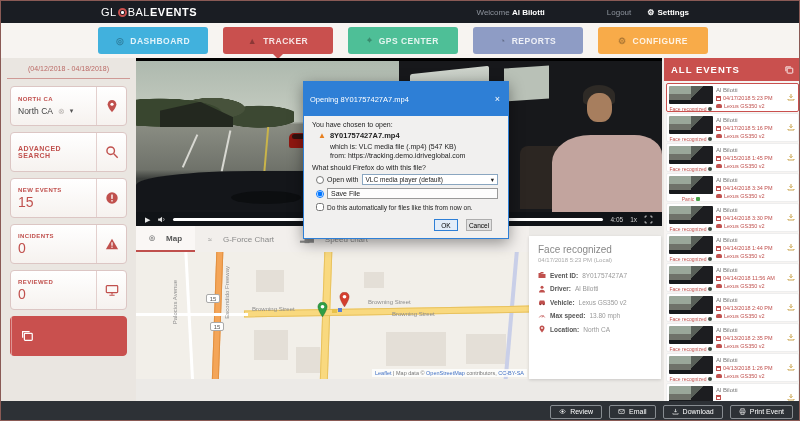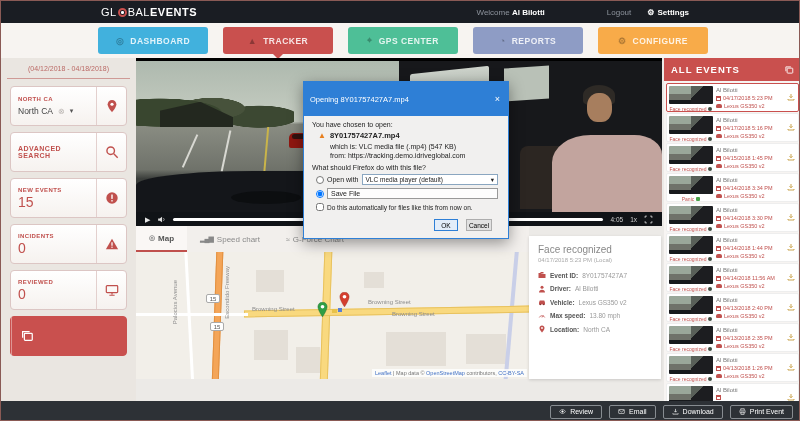--- a/index.html
+++ b/index.html
@@ -109,21 +109,21 @@
   .save-row label { flex:1; border:1px solid #999; background:#fdfdfd; padding:1px 3px; font-size:7px; }
   .dlg-check-row { display:flex; align-items:center; gap:3px; margin:4px 0 0 4px; font-size:6.5px; }
   .dlg-buttons { display:flex; justify-content:flex-end; gap:8px; margin-top:8px; padding-right:8px; }
   .dlg-buttons button { font-size:6.5px; width:26px; height:12px; background:#e1e1e1; border:1px solid #adadad;
                         font-family:"Liberation Sans", sans-serif; cursor:pointer; }
   .dlg-buttons .btn-ok { background:#e3edf9; border-color:#2e7fd6; width:24px; }
 
   
   .tabbar { position:absolute; left:135px; top:225px; width:393px; height:26px; background:#f2efec;
             display:flex; align-items:stretch; }
-  .tab { display:flex; align-items:center; gap:4px; padding:0 13px; font-size:8px; color:#8a8a8a; cursor:pointer; }
+  .tab { display:flex; align-items:center; gap:12px; padding:0 13px; font-size:8px; color:#8a8a8a; cursor:pointer; }
   .tab.active { background:#faf7f5; color:#555; border-bottom:2px solid #c0504d; font-weight:bold; }
   .tab-ic { font-size:7px; color:#888; letter-spacing:-1px; }
   .map { position:absolute; left:135px; top:251px; width:393px; height:127px; background:#f2efe9;
          overflow:hidden; cursor:grab; }
   .bld { position:absolute; background:#e4dfd7; }
   .r-side { position:absolute; left:52px; top:0; width:3px; height:140px; background:#fff; transform:rotate(-3deg); }
   .r-fwy { position:absolute; left:78px; top:-4px; width:7px; height:140px; background:#f4a558;
            border-left:1px solid #e29040; border-right:1px solid #e29040; transform:rotate(2deg); }
   .r-vert { position:absolute; left:186px; top:-4px; width:8px; height:140px; background:#f9d97f;
             border:1px solid #e8c25f; transform:rotate(2deg); }
@@ -397,26 +397,26 @@
       </div>
     </div>
   </div>
 
   <div class="tabbar">
     <div class="tab active">
         <span class="tab-ic">◎</span>
         <span>Map</span>
       </div>
     <div class="tab">
+        <span class="tab-ic">≈</span>
+        <span>G-Force Chart</span>
+      </div>
+    <div class="tab">
         <span class="tab-ic">▂▄▆</span>
         <span>Speed chart</span>
-      </div>
-    <div class="tab">
-        <span class="tab-ic">≈</span>
-        <span>G-Force Chart</span>
       </div>
   </div>
 
   <div class="map">
     <div class="bld" style="left:120px;top:18px;width:28px;height:22px;"></div>
     <div class="bld" style="left:118px;top:78px;width:34px;height:30px;"></div>
     <div class="bld" style="left:160px;top:95px;width:24px;height:26px;"></div>
     <div class="bld" style="left:250px;top:80px;width:60px;height:34px;"></div>
     <div class="bld" style="left:330px;top:82px;width:40px;height:30px;"></div>
     <div class="bld" style="left:228px;top:20px;width:20px;height:16px;"></div>

